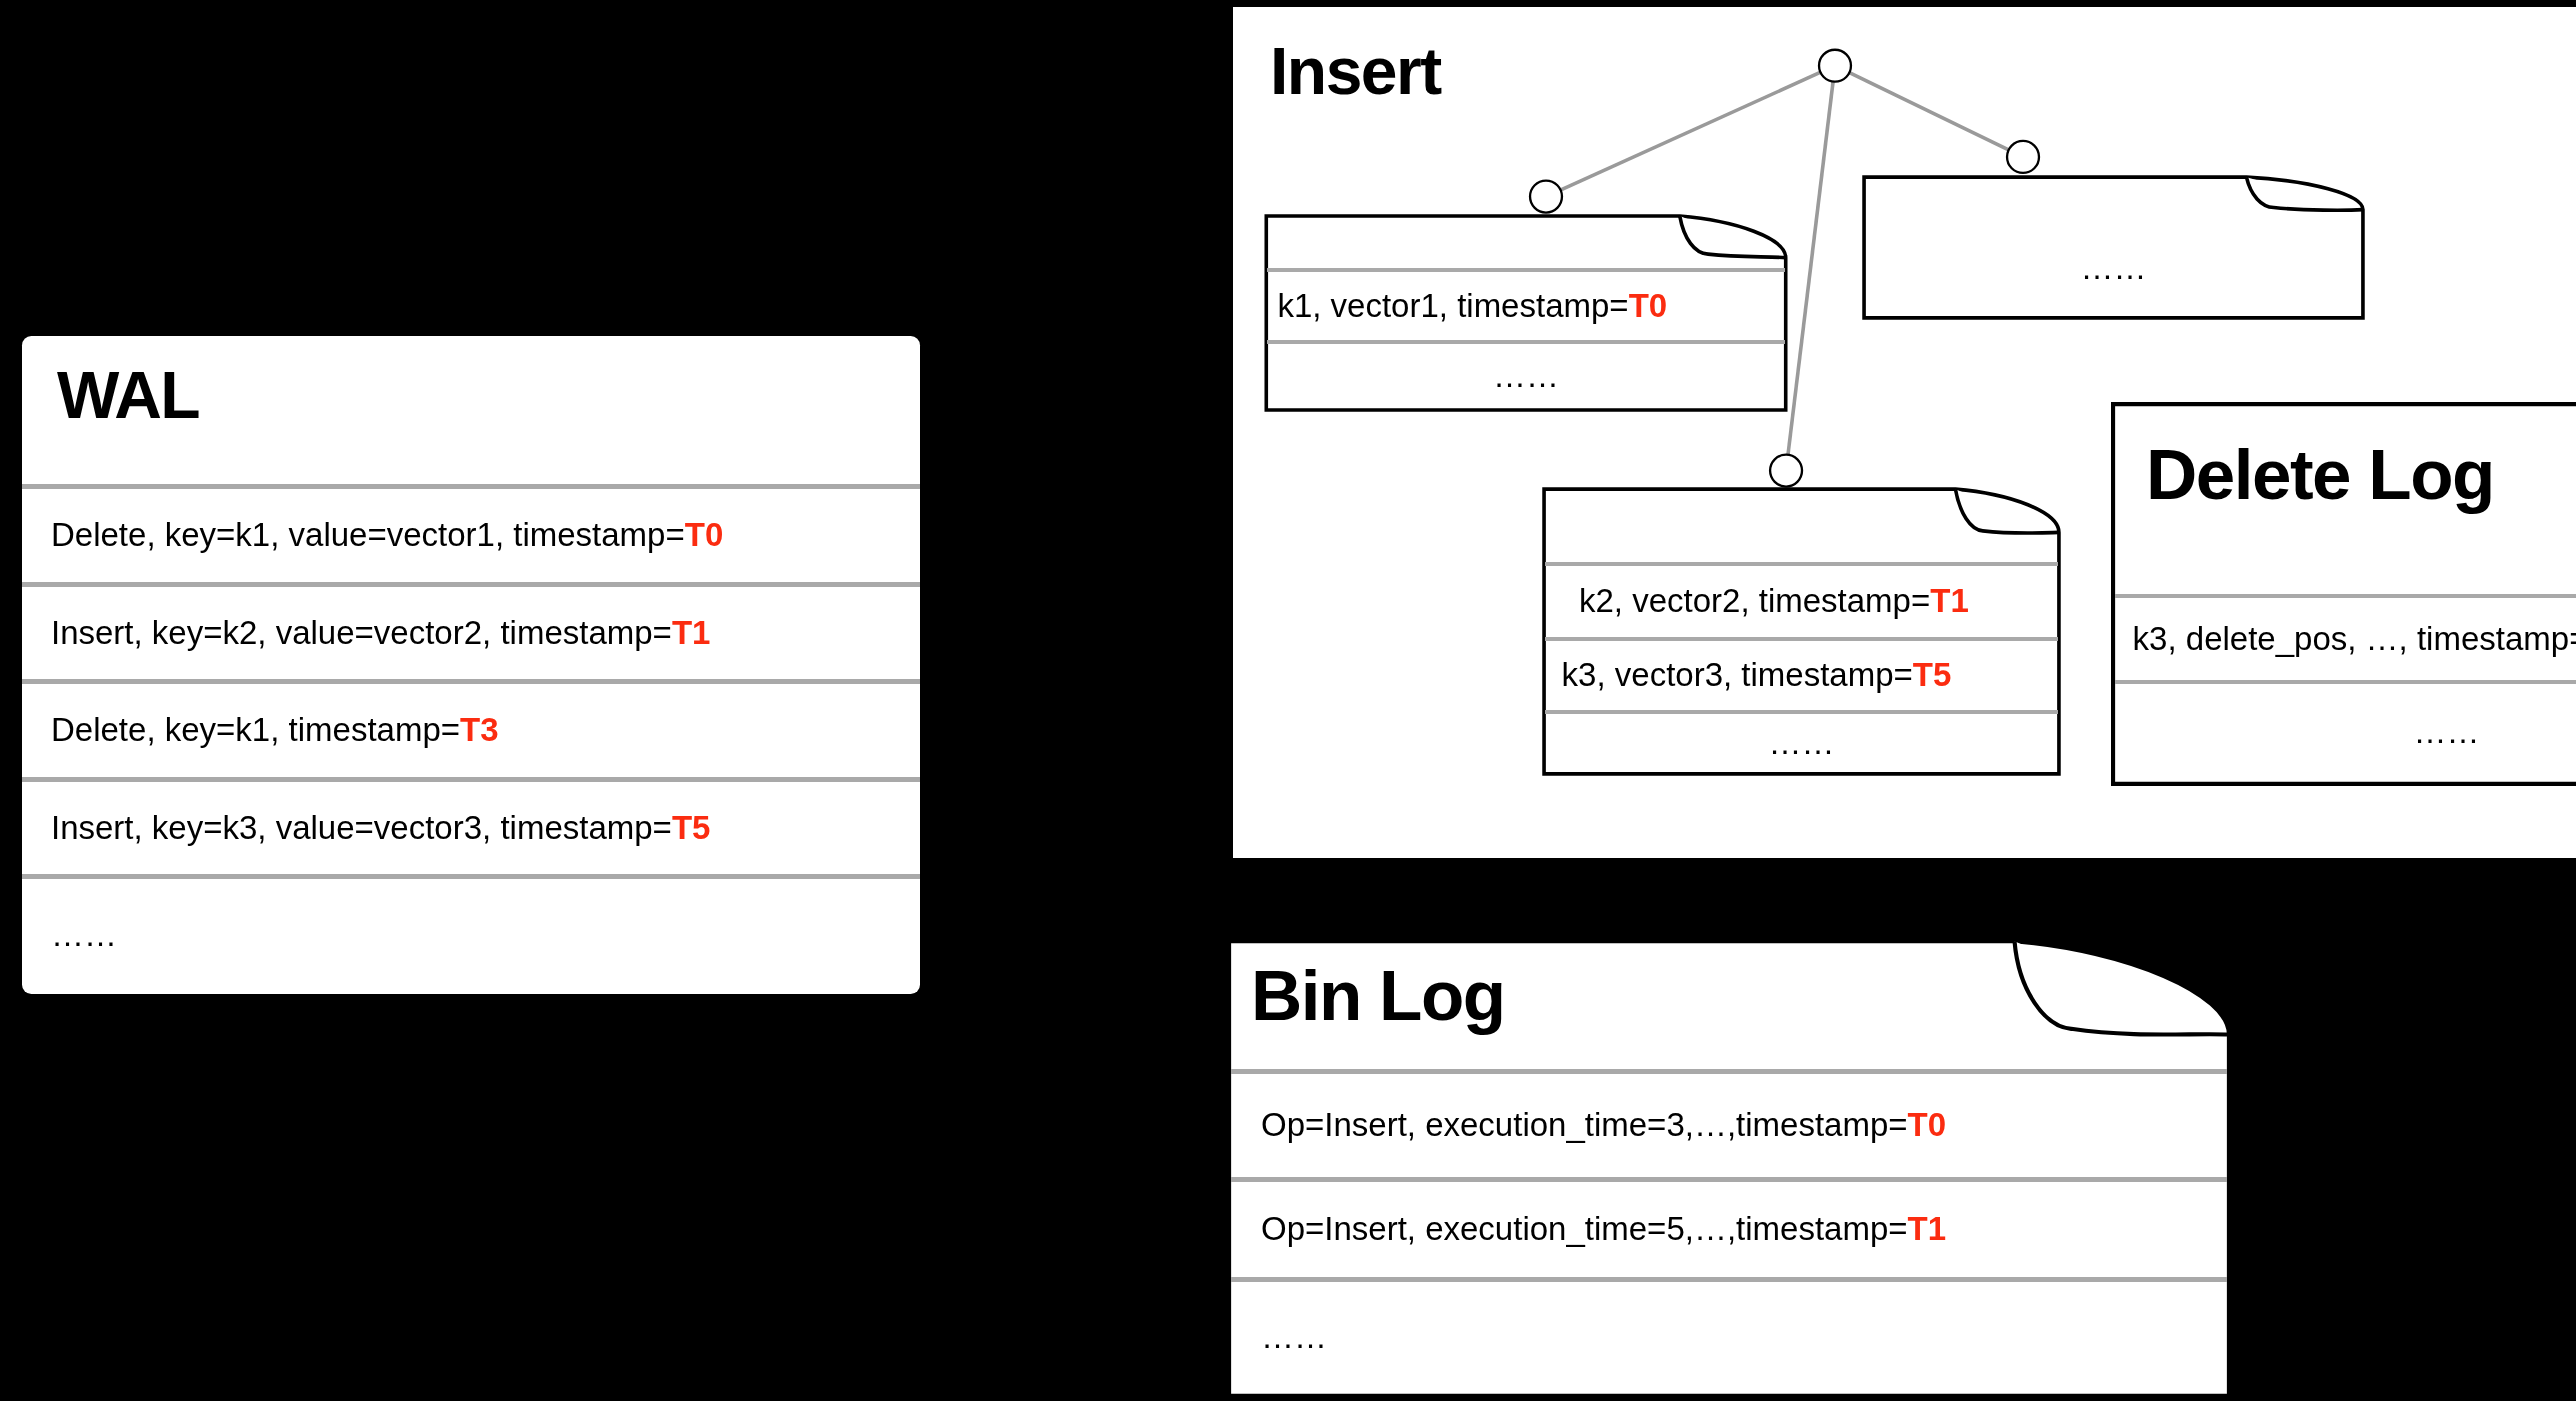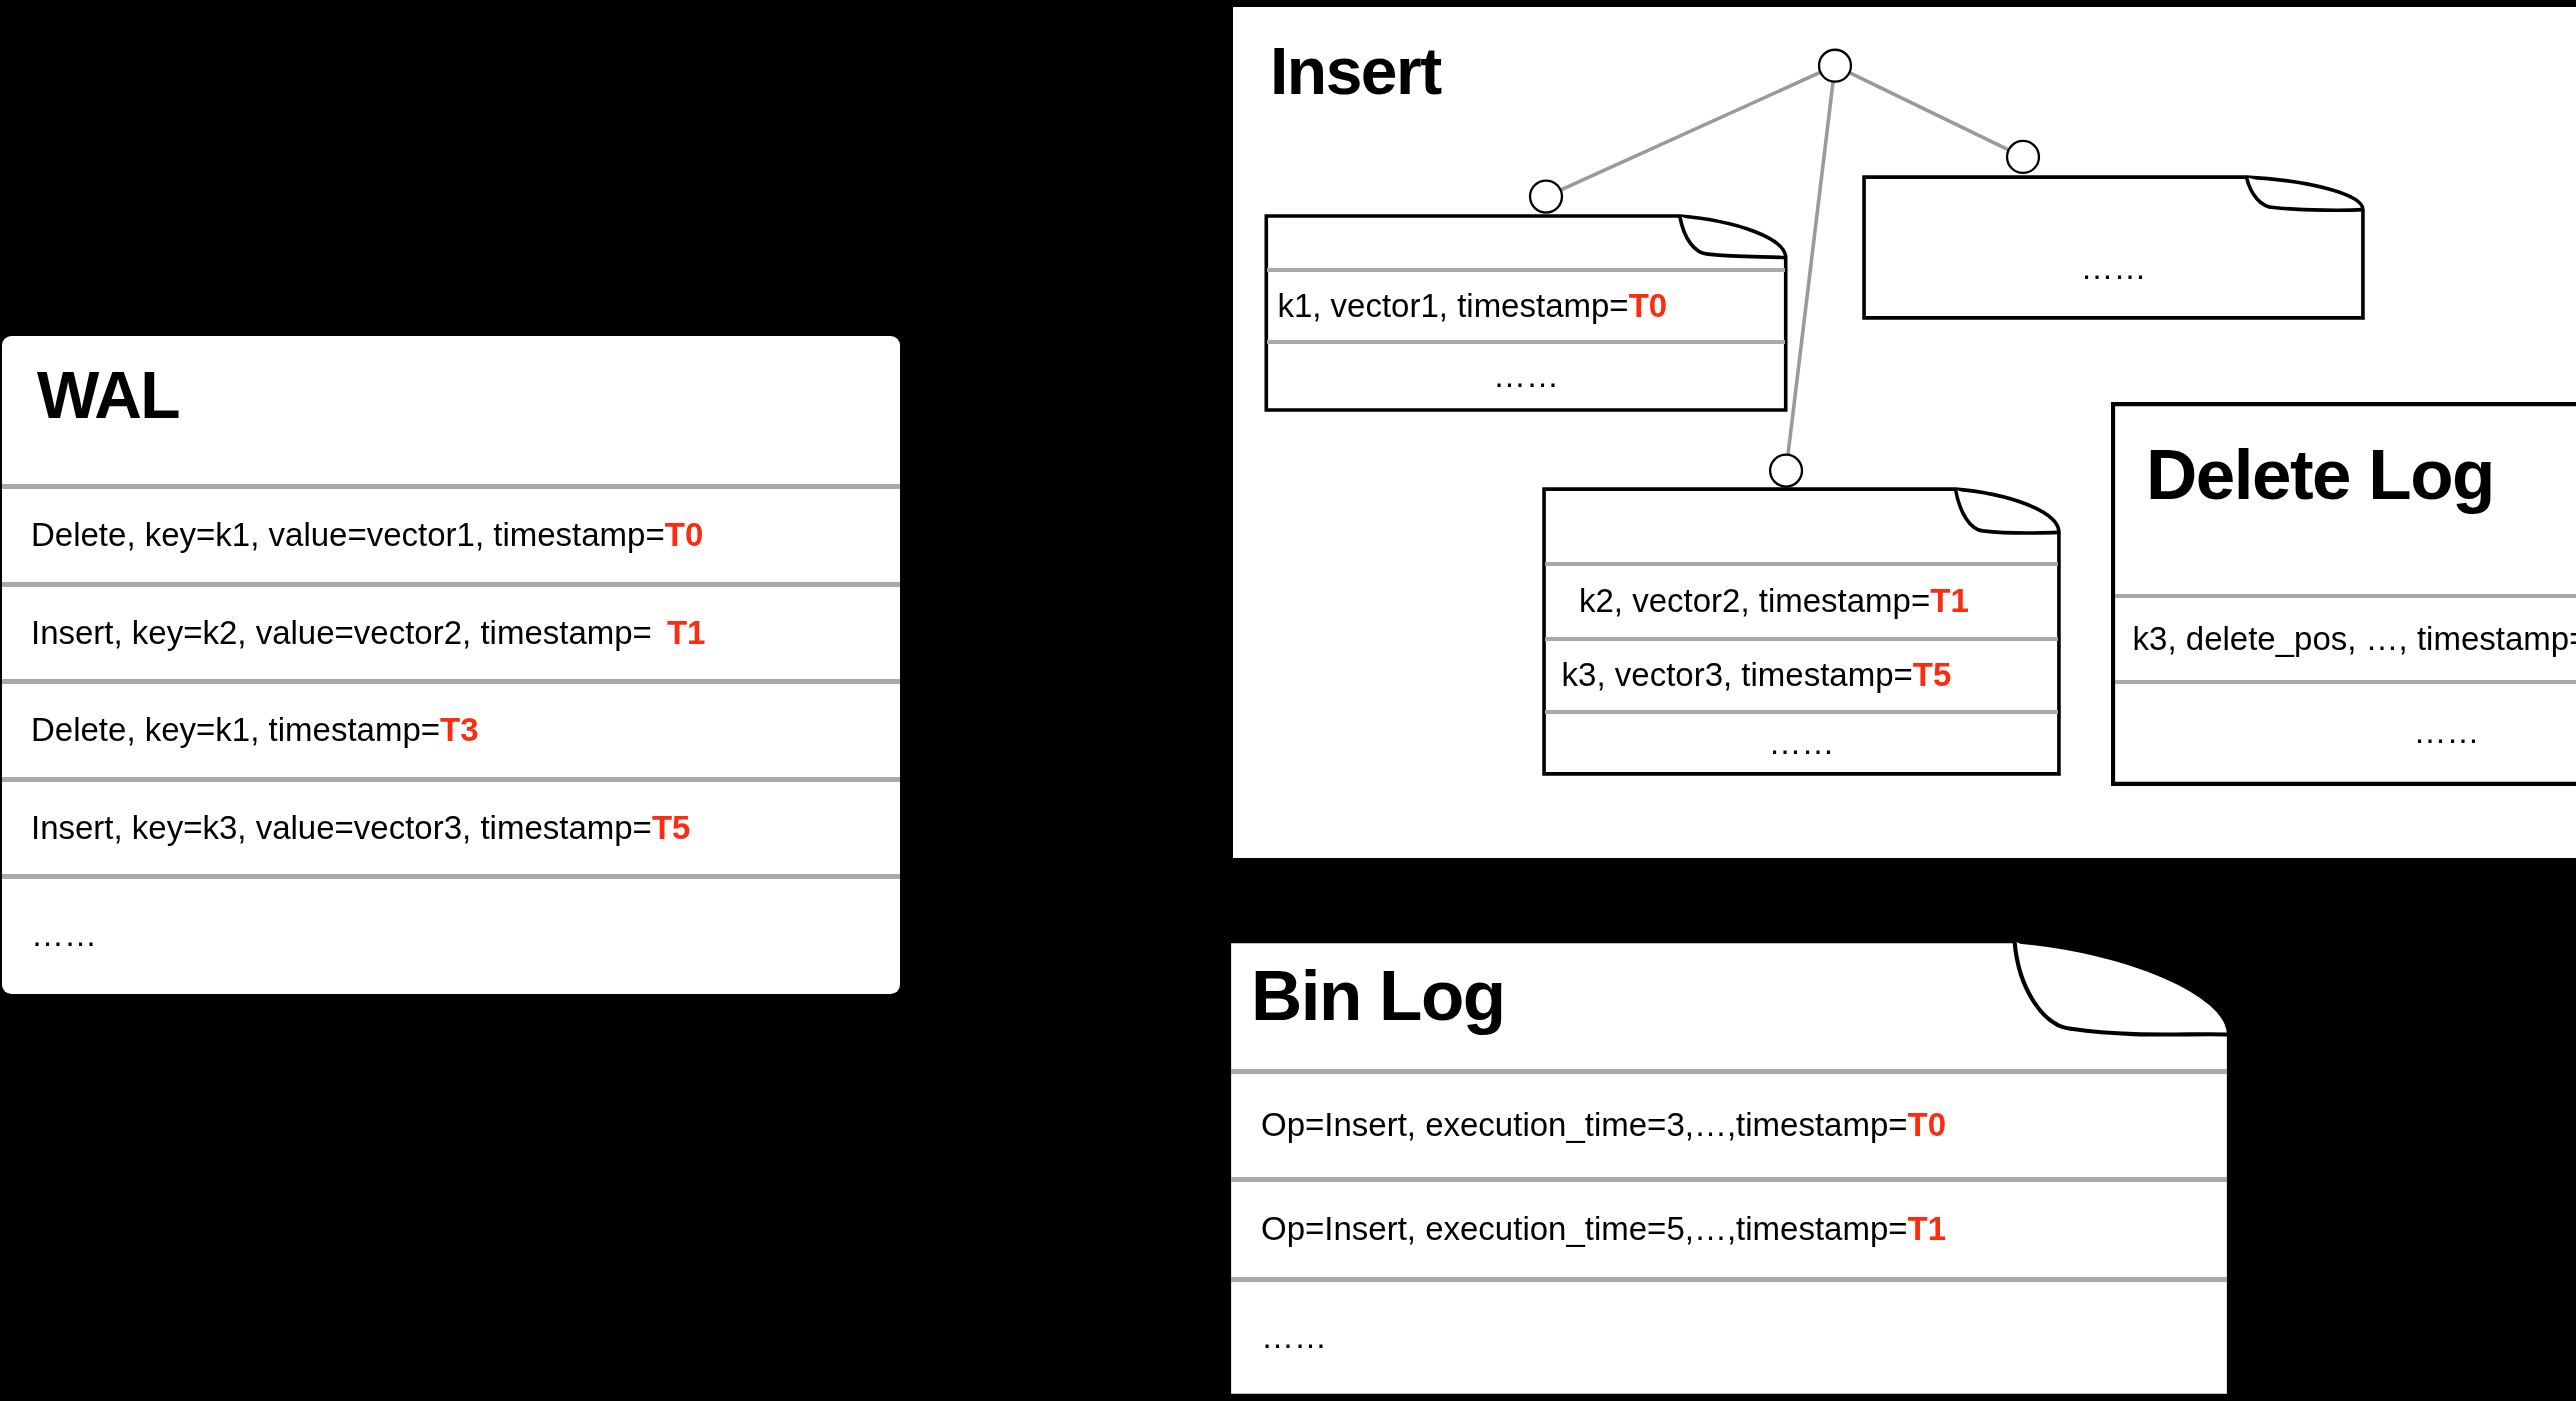--- a/index.html
+++ b/index.html
@@ -1,20 +1,20 @@
 <!DOCTYPE html>
 <html style="--red: #fb2c10; --divider: #a9a9a9;font-size:8.2px"><head>
 <meta charset="utf-8">
 <style>
   html,body{margin:0;padding:0;background:#000;}
   #stage{position:relative;width:2817px;height:1402px;background:#000;overflow:hidden;
          font-family:"Liberation Sans", sans-serif;color:#000;}
   .abs{position:absolute;}
   
-  .wal{left:2px;top:336px;width:898px;height:658px;background:#fff;border-radius:9.3px;}
+  .wal{left:22px;top:336px;width:898px;height:658px;background:#fff;border-radius:9.3px;}
   .wal-title{left:35px;top:20.6px;font-size:66px;font-weight:700;letter-spacing:-1.5px;}
   .panel-title{font-weight:700;letter-spacing:-1.5px;}
   .hdiv{height:4.6px;background:var(--divider,#a9a9a9);left:0;right:0;}
   .row{display:flex;align-items:center;white-space:pre;font-size:33px;left:0;right:0;}
   .row.pad{padding-left:29px;}
   .row.center{justify-content:center;}
   .ts{color:var(--red,#fb2c10);font-weight:700;}
   
   .index-panel{left:1233px;top:6.7px;width:1579px;height:851px;background:#fff;}
   .index-title{left:37px;top:26px;font-size:66px;}
@@ -29,21 +29,21 @@
 <body>
 
 <div id="stage">
 
   <section class="abs wal">
     <div class="abs wal-title">WAL</div>
 
     <div class="abs row pad" style="top:150px;height:98px;">
       <span>Delete, key=k1, value=vector1, timestamp=</span><span class="ts">T0</span>
     </div>
-    <div class="abs row pad" style="top:248px;height:97px;gap:15px;">
+    <div class="abs row pad" style="top:248px;height:97px;">
       <span>Insert, key=k2, value=vector2, timestamp=</span><span class="ts">T1</span>
     </div>
     <div class="abs row pad" style="top:345px;height:98px;">
       <span>Delete, key=k1, timestamp=</span><span class="ts">T3</span>
     </div>
     <div class="abs row pad" style="top:443px;height:97px;">
       <span>Insert, key=k3, value=vector3, timestamp=</span><span class="ts">T5</span>
     </div>
     <div class="abs row pad" style="top:540px;height:118px;">
       <span>……</span>

